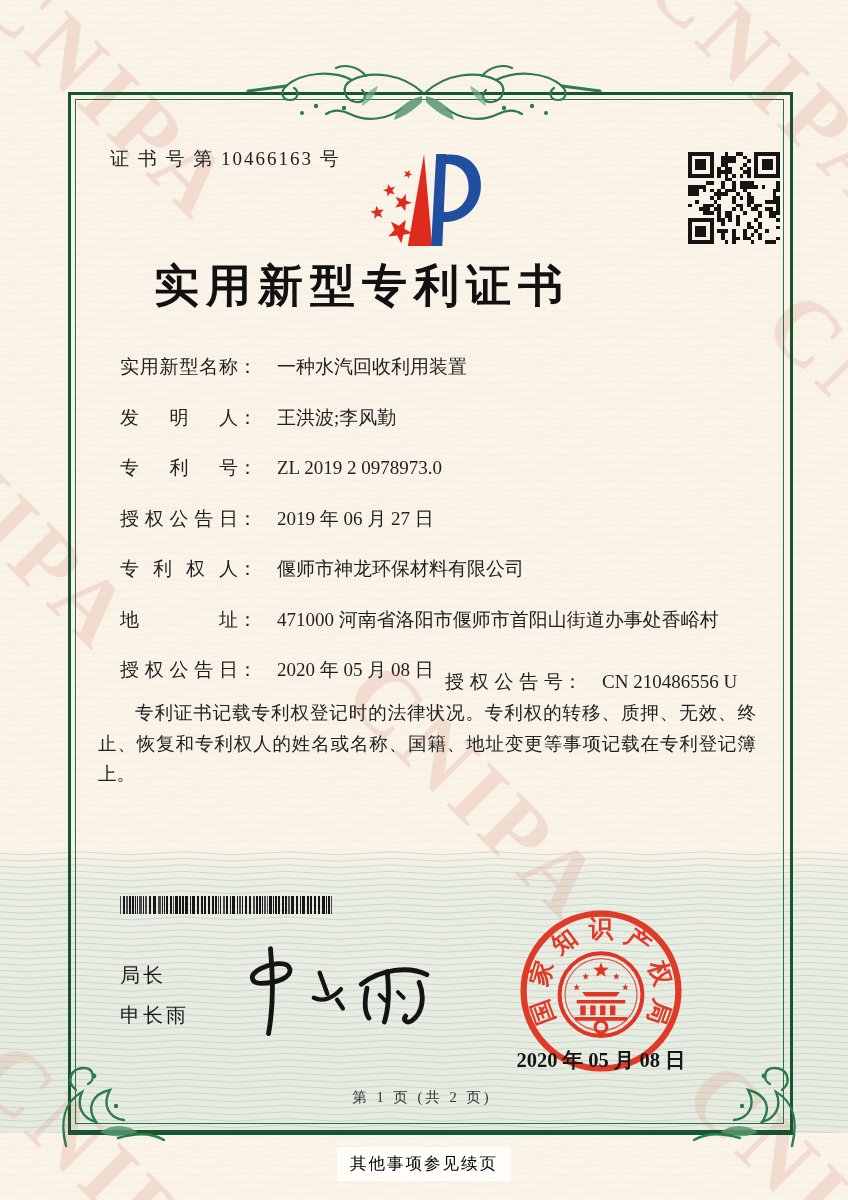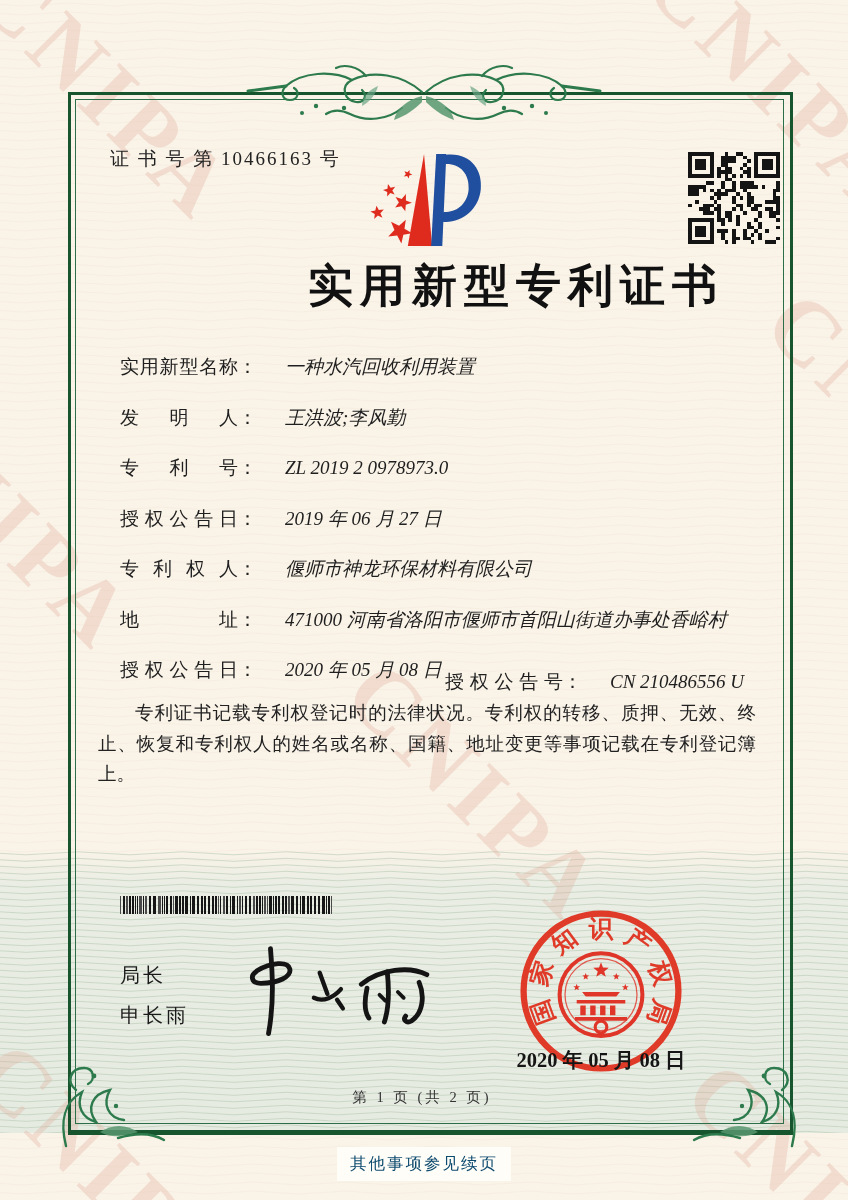--- a/index.html
+++ b/index.html
@@ -14,38 +14,38 @@
         background:linear-gradient(180deg,rgba(233,238,229,0) 0%,#e9ede4 13%,#e6ebe2 100%);}
   
   .wm{position:absolute;left:0;top:0;font-size:92px;font-weight:bold;
       letter-spacing:7px;color:rgba(222,169,148,0.30);transform-origin:0 0;white-space:nowrap;}
   
   .frame-outer{left:68px;top:92px;width:719px;height:1035px;
                border:3px solid #17552f;border-bottom-width:5px;}
   .frame-inner{left:75px;top:99px;width:707px;height:1023px;border:1px solid #2c6e48;}
   
   .cert-no{left:110px;top:146px;font-size:19px;letter-spacing:2px;color:#222;}
-  .title{left:0;top:256px;width:724px;text-align:right;font-size:45px;font-weight:700;
+  .title{left:0;top:256px;width:724px;text-align:center;font-size:45px;font-weight:700;
          letter-spacing:7px;color:#111;}
   .fields{left:120px;top:354px;width:660px;font-size:19px;color:#1f1f1f;}
   .f-row{position:relative;height:24px;margin-bottom:26.5px;white-space:nowrap;}
   .f-label{display:inline-block;width:118px;text-align:justify;text-align-last:justify;}
   .f-colon{display:inline-block;}
-  .f-value{margin-left:28px;font-style:italic;}
+  .f-value{margin-left:20px;}
   .f-group2{position:absolute;left:325px;top:12px;white-space:nowrap;}
   .body-text{left:98px;top:698px;width:658px;font-size:18.5px;line-height:30.5px;color:#222;}
   .body-text p{margin:0;text-indent:2em;text-align:justify;}
   .signer-title{left:120px;top:962px;font-size:20px;color:#1a1a1a;letter-spacing:3px;}
   .signer-name{left:120px;top:1002px;font-size:20px;color:#1a1a1a;letter-spacing:3px;}
   .seal-date{left:496px;top:1046px;width:210px;text-align:center;font-size:20.5px;
              font-weight:600;color:#151515;z-index:6;}
   .page-num{left:0;top:1088px;width:844px;text-align:center;font-size:14.5px;
             letter-spacing:3px;color:#333;}
   .note-box{left:50%;top:1147px;transform:translateX(-50%);background:#fffdf8;
-            padding:6px 13px;font-size:16.5px;letter-spacing:2px;color:#0c4a6e;white-space:nowrap;}
+            padding:6px 13px;font-size:16.5px;letter-spacing:2px;color:#000000;white-space:nowrap;}
   svg{display:block;}
 </style>
 </head>
 <body>
 
 <div class="page">
 
   <svg id="page-waves" class="abs" width="848" height="1200">
       <path d="M0 4.5 q23 3.0 46 0 q23 -3.0 46 0 q23 3.0 46 0 q23 -3.0 46 0 q23 3.0 46 0 q23 -3.0 46 0 q23 3.0 46 0 q23 -3.0 46 0 q23 3.0 46 0 q23 -3.0 46 0 q23 3.0 46 0 q23 -3.0 46 0 q23 3.0 46 0 q23 -3.0 46 0 q23 3.0 46 0 q23 -3.0 46 0 q23 3.0 46 0 q23 -3.0 46 0 q23 3.0 46 0 q23 -3.0 46 0" fill="none" stroke="#e8d4c4" stroke-width="1" opacity="0.35"></path>
       <path d="M0 13.5 q23 3.0 46 0 q23 -3.0 46 0 q23 3.0 46 0 q23 -3.0 46 0 q23 3.0 46 0 q23 -3.0 46 0 q23 3.0 46 0 q23 -3.0 46 0 q23 3.0 46 0 q23 -3.0 46 0 q23 3.0 46 0 q23 -3.0 46 0 q23 3.0 46 0 q23 -3.0 46 0 q23 3.0 46 0 q23 -3.0 46 0 q23 3.0 46 0 q23 -3.0 46 0 q23 3.0 46 0 q23 -3.0 46 0" fill="none" stroke="#e8d4c4" stroke-width="1" opacity="0.35"></path>

